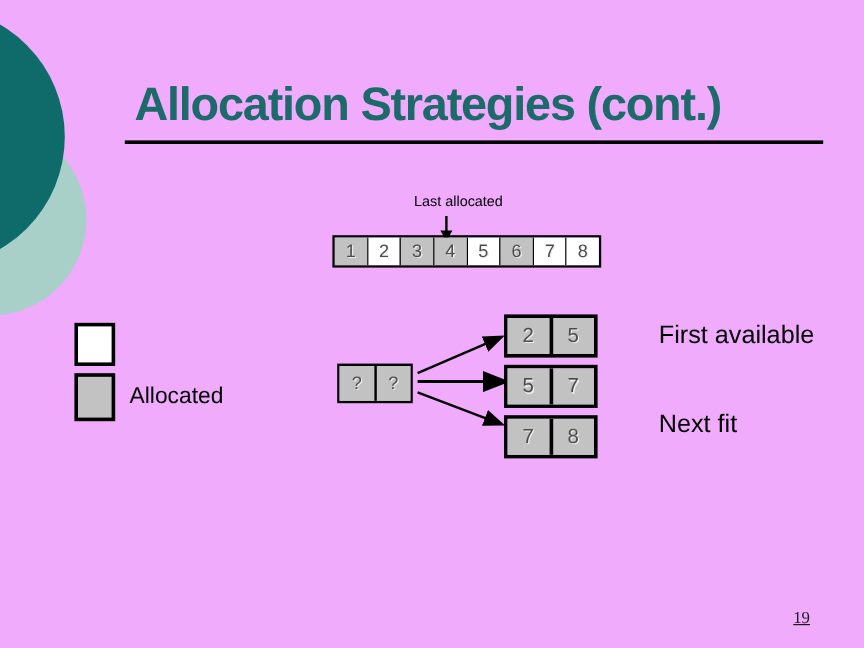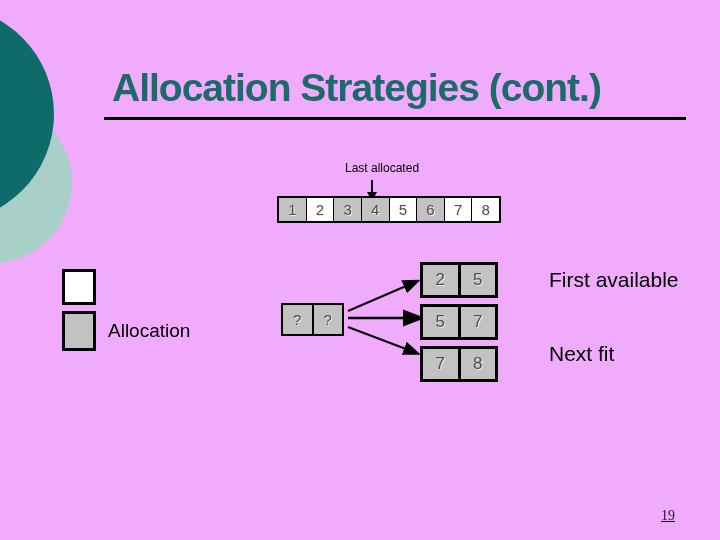--- a/index.html
+++ b/index.html
@@ -78,21 +78,21 @@
     <div class="cell allocated">3</div>
     <div class="cell allocated">4</div>
     <div class="cell unallocated">5</div>
     <div class="cell allocated">6</div>
     <div class="cell unallocated">7</div>
     <div class="cell unallocated">8</div>
   </div>
 
   <div class="legend-box legend-box-un unallocated"></div>
   <div class="legend-box legend-box-al allocated"></div>
-  <div class="legend-label legend-label-al">Allocation</div>
+  <div class="legend-label legend-label-al">Allocated</div>
 
   <div class="request-box">
     <div class="rcell">?</div>
     <div class="rcell">?</div>
   </div>
 
   <svg class="arrows" width="78" height="85">
     <defs>
       <marker id="ah" markerWidth="9" markerHeight="7" refX="1" refY="3.5" orient="auto">
         <path d="M0,0 L9,3.5 L0,7 Z" fill="#000"></path>

